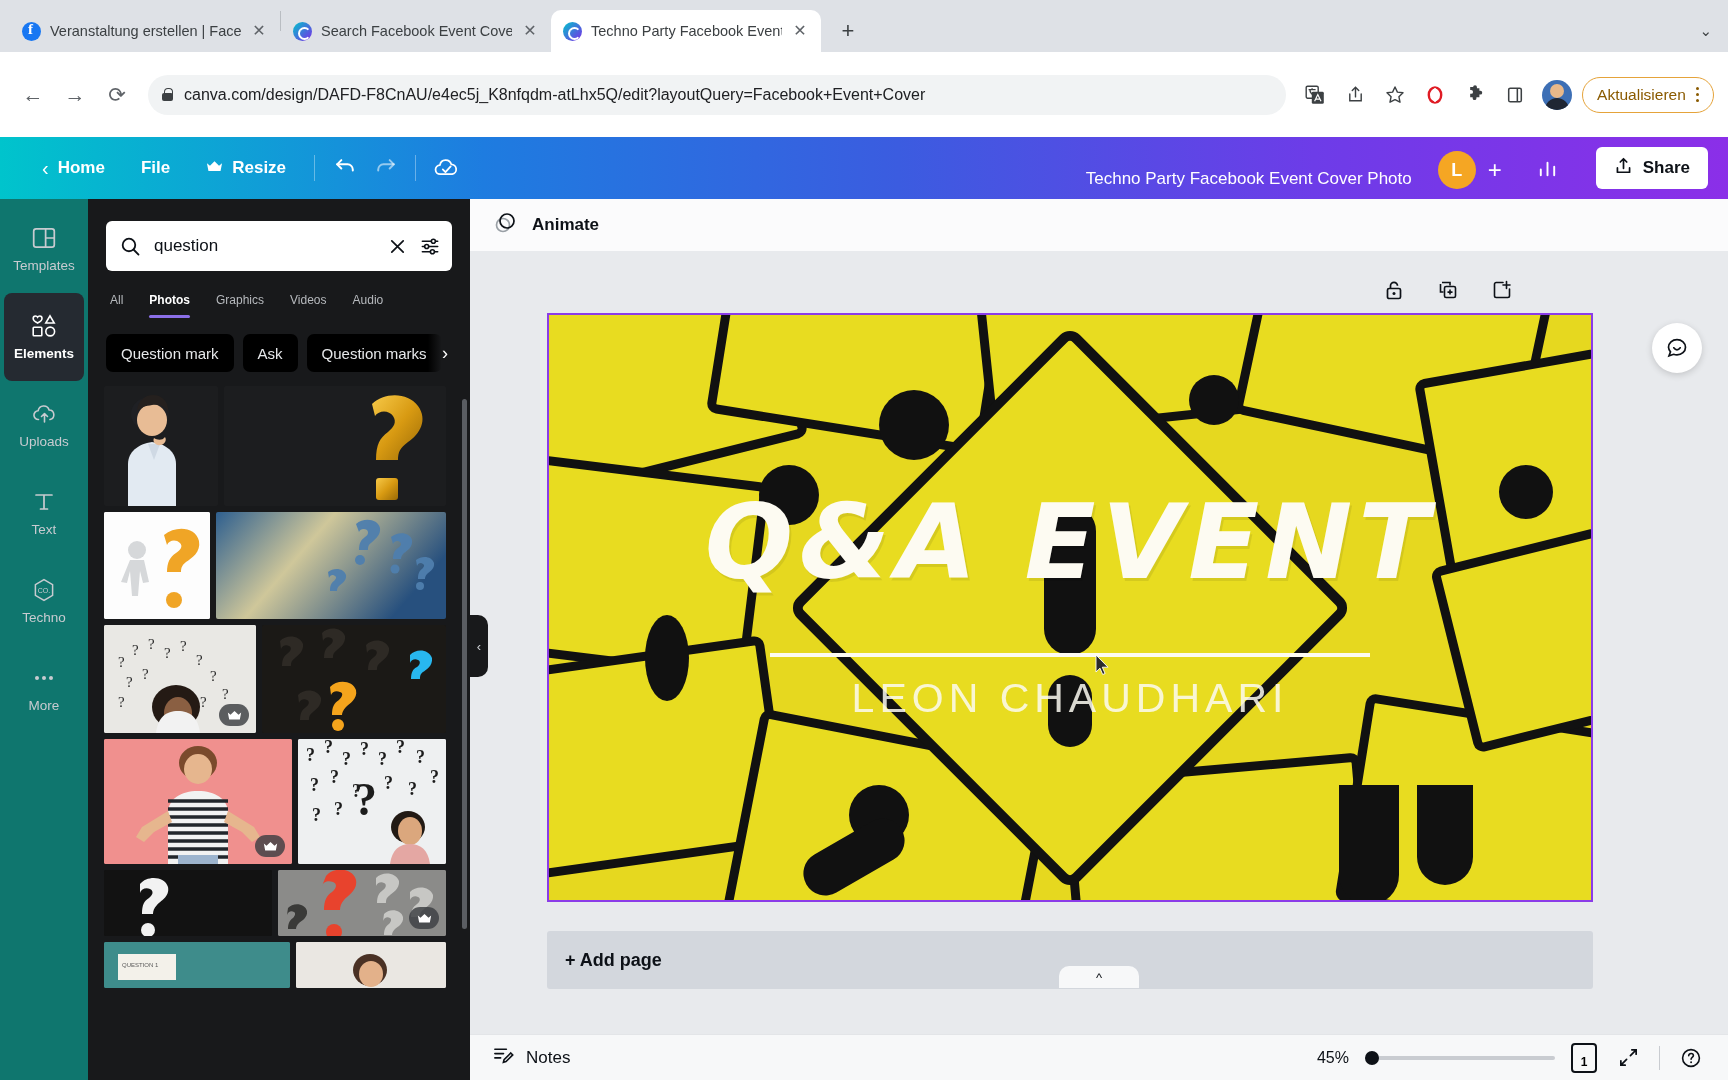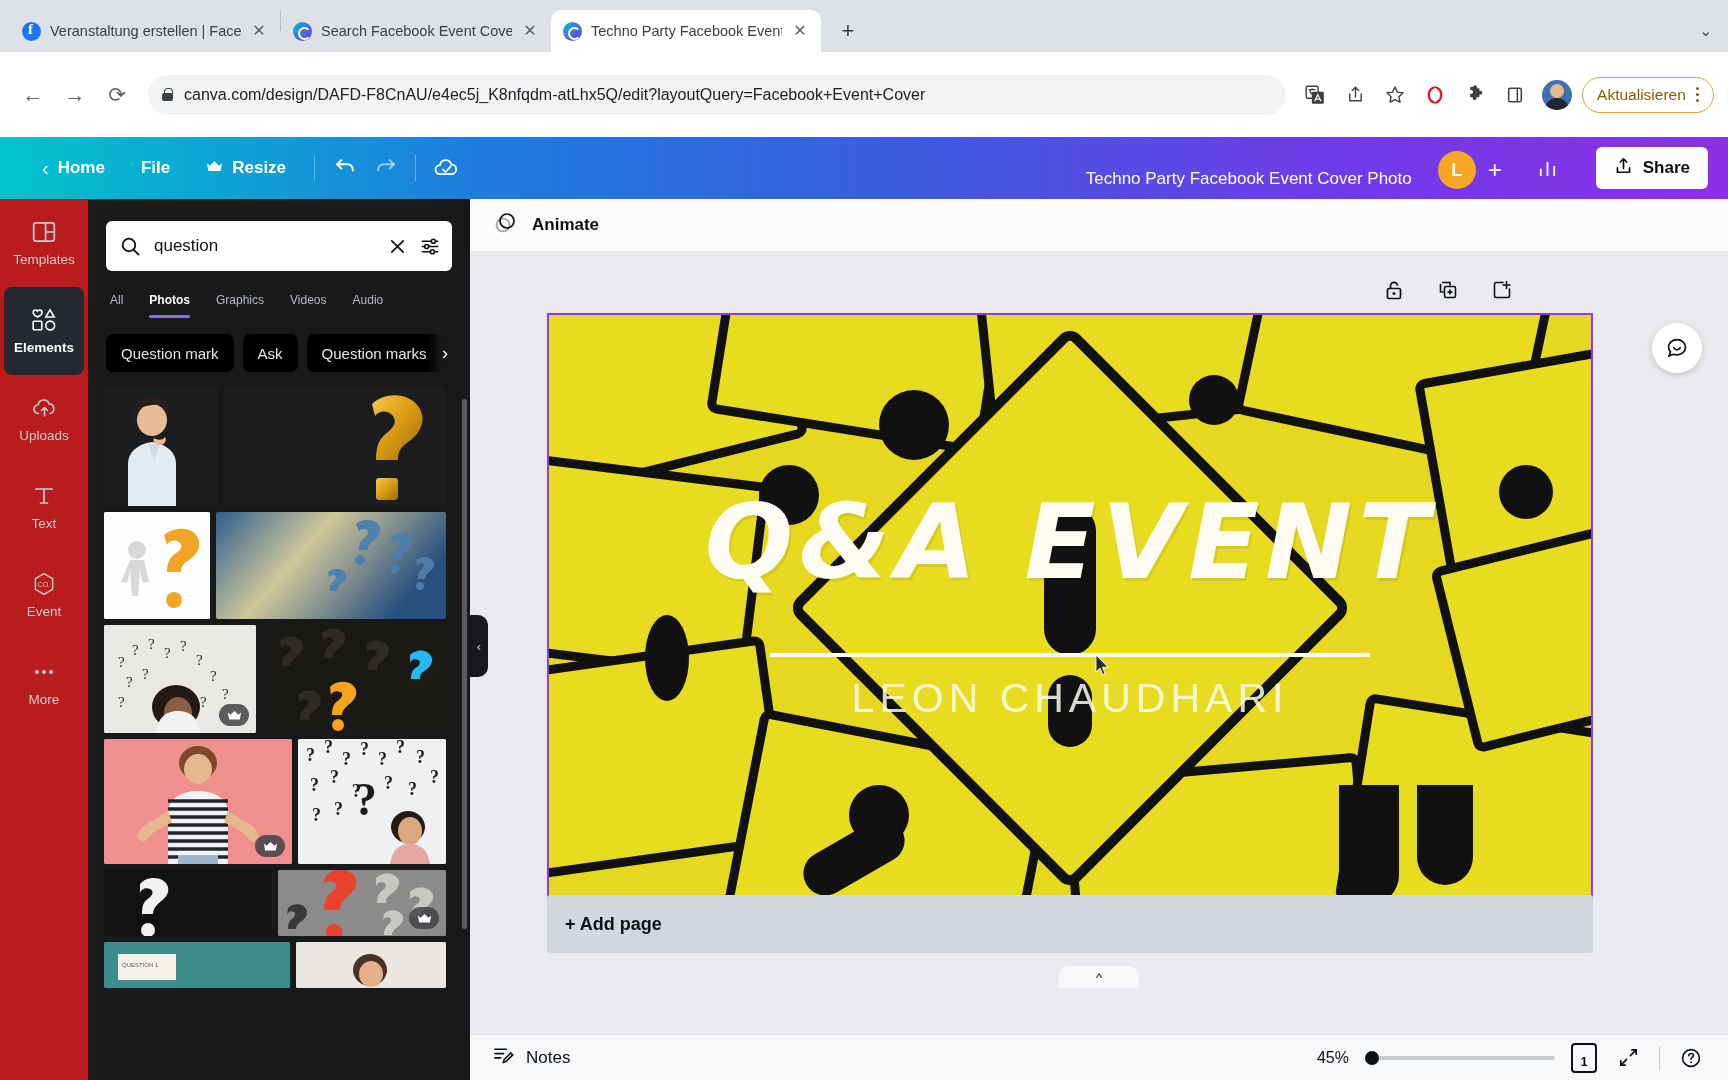--- a/index.html
+++ b/index.html
@@ -70,21 +70,21 @@
   .user-av { width: 38px; height: 38px; border-radius: 50%; background: #f5a623; color: #fff;
              display:flex; align-items:center; justify-content:center; font-size: 18px; font-weight: 600; }
   .user-plus { width: 38px; height: 38px; display:flex; align-items:center; justify-content:center; font-size: 24px; font-weight: 300; }
   .share-btn { background: #fff; color: #0d1117; height: 42px; border-radius: 6px; display: flex; align-items: center;
                gap: 10px; padding: 0 18px; font-size: 17px; font-weight: 700; margin-left: 14px; }
 
   
   .workspace { display: flex; width: 1728px; height: 881px; }
 
   
-  .rail { width: 88px; background: #b91c1c; flex: 0 0 88px; }
+  .rail { width: 88px; background: #0f766e; flex: 0 0 88px; padding-top: 6px; }
   .rail-item { height: 88px; display: flex; flex-direction: column; align-items: center; justify-content: center;
                gap: 7px; color: #c8cbd0; font-size: 13.5px; }
   .rail-item.active { background: #252a31; color: #fff; font-weight: 700; border-radius: 8px; margin: 0 4px; }
   .rail-ic { height: 26px; display: flex; align-items: center; justify-content: center; }
 
   
   .panel { width: 382px; flex: 0 0 382px; background: #18191b; position: relative; overflow: hidden; }
   .search-wrap { padding: 22px 18px 0 18px; }
   .search-box { height: 50px; background: #fff; border-radius: 6px; display: flex; align-items: center;
                 padding: 0 14px; gap: 13px; }
@@ -139,21 +139,21 @@
   .design-rule { position: absolute; left: 50%; top: 338px; width: 600px; margin-left: -300px; height: 4px; background: #fdfbf2; }
   .design-sub {
     position: absolute; left: 0; right: 0; top: 360px; text-align: center;
     font-size: 41px; letter-spacing: 5px; color: #fdfbf2; opacity: .85; font-weight: 400;
   }
   .comment-fab {
     position: absolute; right: 26px; top: 72px; width: 50px; height: 50px; border-radius: 50%; background: #fff;
     box-shadow: 0 2px 7px rgba(0,0,0,.16); display: flex; align-items: center; justify-content: center;
   }
   .add-page {
-    position: absolute; left: 77px; top: 644px; width: 1046px; height: 58px; background: #d3d7dd;
+    position: absolute; left: 77px; top: 680px; width: 1046px; height: 58px; background: #d3d7dd;
     display: flex; align-items: center; padding-left: 18px; font-size: 18px; font-weight: 700; color: #0d1117;
     border-radius: 3px;
   }
   .notes-handle {
     position: absolute; left: 50%; margin-left: -40px; bottom: 46px; width: 80px; height: 22px;
     background: #f7f8f9; border-radius: 10px 10px 0 0; display:flex; align-items:center; justify-content:center;
     font-size: 13px; color: #0d1117;
   }
   .bottom-bar {
     height: 46px; background: #f7f8f9; display: flex; align-items: center; padding: 0 22px; gap: 14px;
@@ -358,21 +358,21 @@
       </span>
       <span>Text</span>
     </div>
     <div class="rail-item">
       <span class="rail-ic">
         <svg width="26" height="26" viewBox="0 0 26 26" fill="none" stroke="#c8cbd0" stroke-width="1.5">
           <path d="M13 2.6l8.6 5v10.8l-8.6 5-8.6-5V7.6z"></path>
             <text x="13" y="16" font-size="7" fill="#c8cbd0" stroke="none" text-anchor="middle" font-family="Liberation Sans">CO.</text>
           </svg>
       </span>
-      <span>Event</span>
+      <span>Techno</span>
     </div>
     <div class="rail-item">
       <span class="rail-ic">
         <svg width="26" height="10" viewBox="0 0 26 10" fill="#c8cbd0">
             <circle cx="6" cy="5" r="2"></circle>
             <circle cx="13" cy="5" r="2"></circle>
             <circle cx="20" cy="5" r="2"></circle>
           </svg>
       </span>
       <span>More</span>

